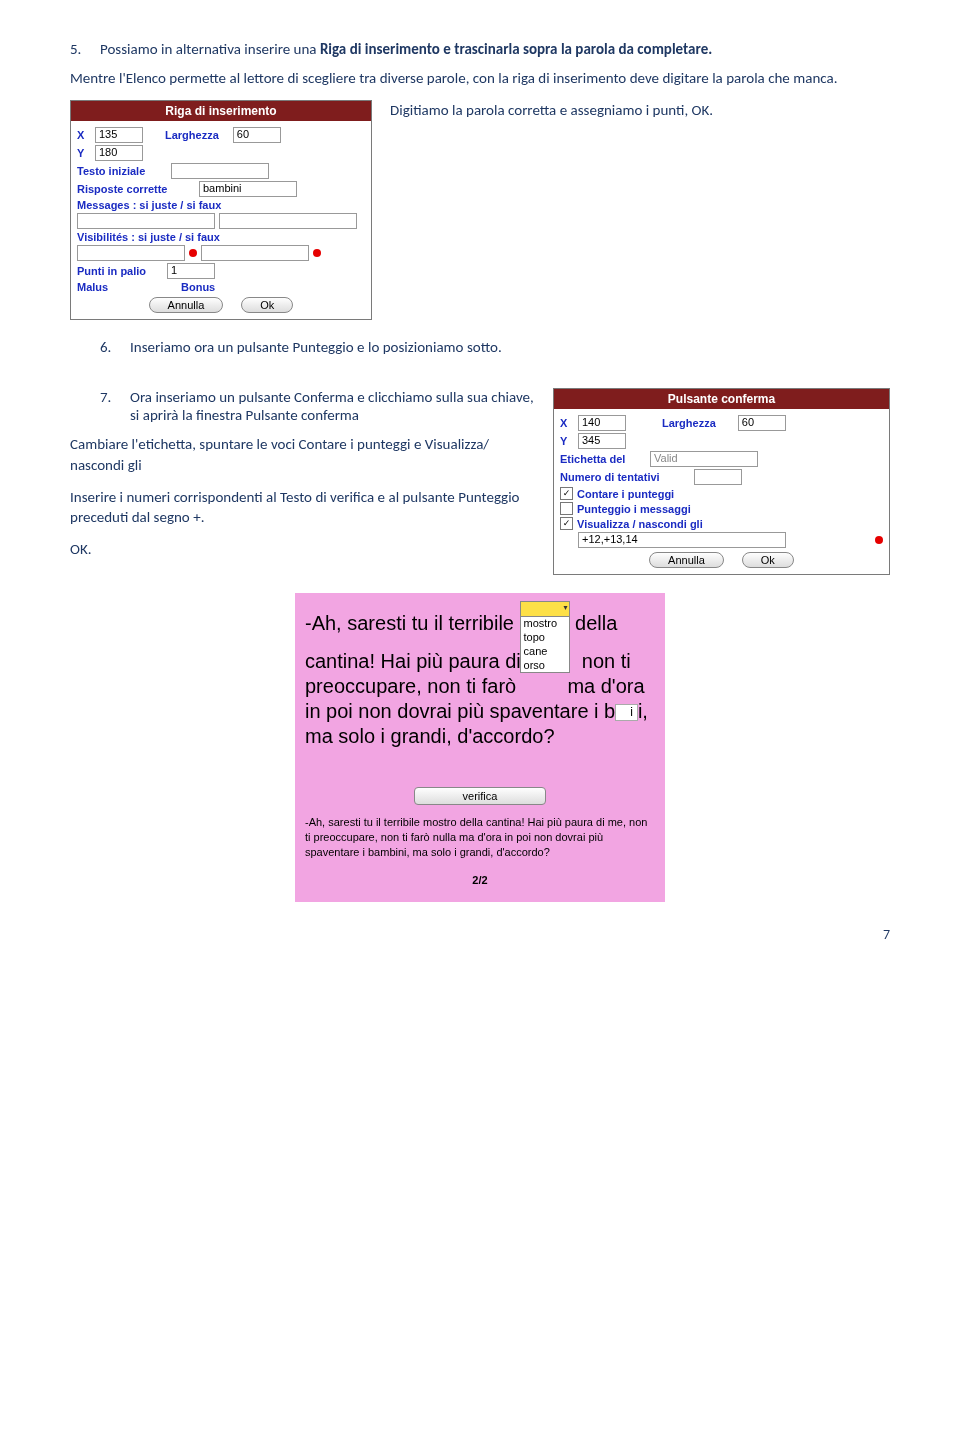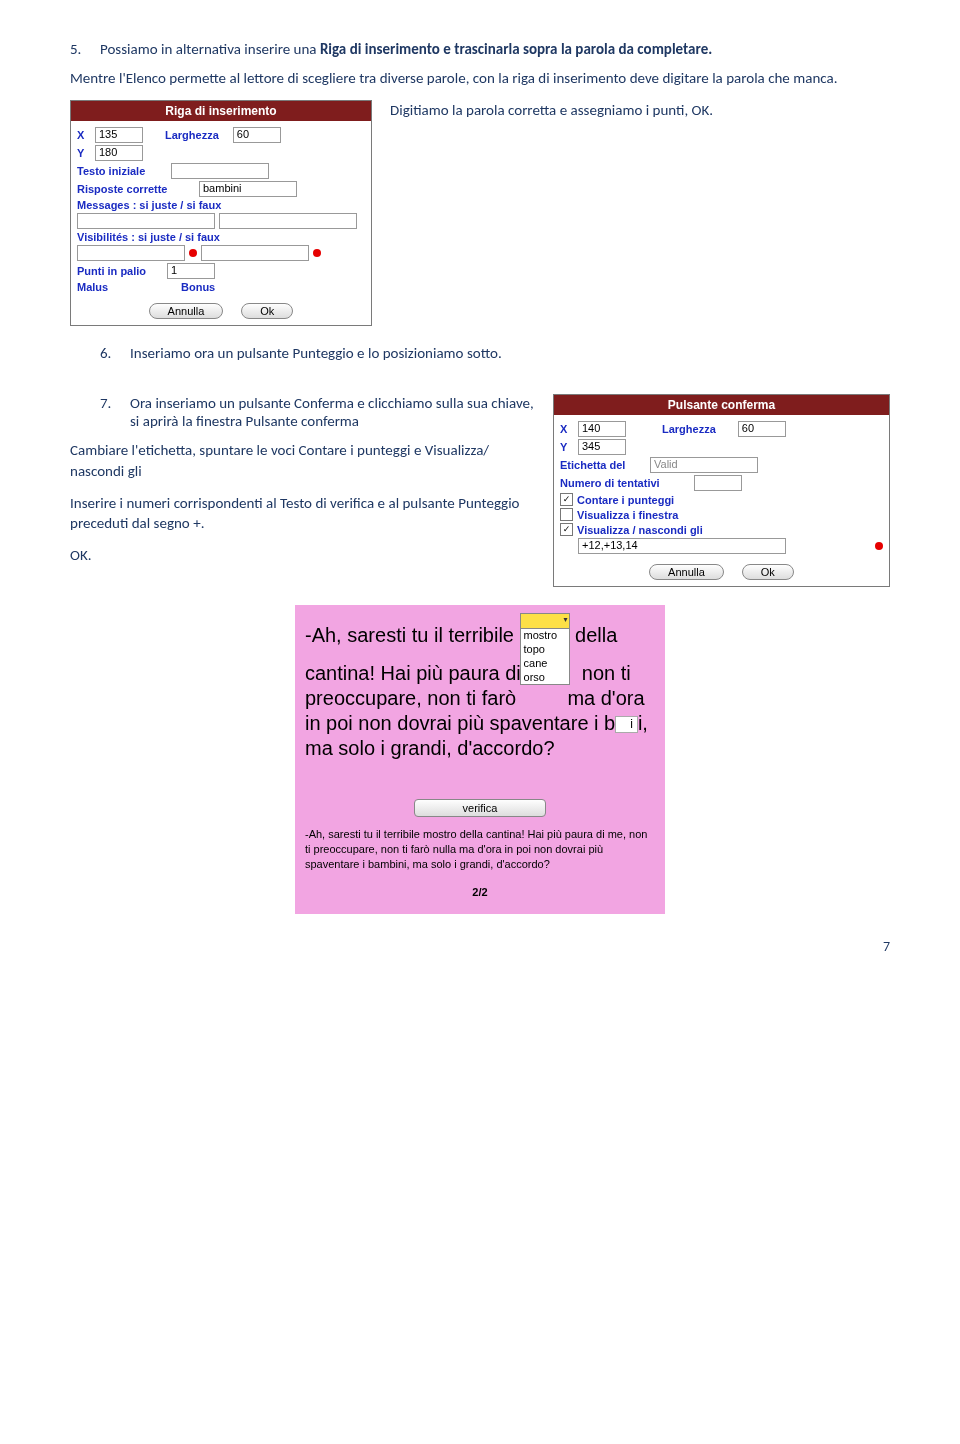--- a/index.html
+++ b/index.html
@@ -70,21 +70,21 @@
   .dlg-input.med { width: 90px; }
   .reddot {
     width: 8px; height: 8px; border-radius: 50%;
     background: #e60000;
     display: inline-block;
   }
   .dlg-btns {
     display: flex;
     justify-content: center;
     gap: 18px;
-    margin-top: 10px;
+    margin-top: 4px;
   }
   .dlg-btn {
     border: 1px solid #888;
     border-radius: 10px;
     background: linear-gradient(#fefefe,#ddd);
     font-size: 11px;
     padding: 1px 18px;
   }
   
   .chk {
@@ -283,21 +283,21 @@
       <div class="dlg-row">
         <span class="dlg-label" style="width:130px">Numero di tentativi</span>
         <span class="dlg-input small"></span>
       </div>
       <div class="dlg-row">
         <span class="chk">✓</span>
         <span class="dlg-label">Contare i punteggi</span>
       </div>
       <div class="dlg-row">
         <span class="chk"></span>
-        <span class="dlg-label">Visualizza i finestra</span>
+        <span class="dlg-label">Punteggio i messaggi</span>
       </div>
       <div class="dlg-row">
         <span class="chk">✓</span>
         <span class="dlg-label">Visualizza / nascondi gli</span>
       </div>
       <div class="dlg-row">
         <span style="width:14px"></span>
         <span class="dlg-input" style="width:200px">+12,+13,14</span>
         <span style="flex:1"></span>
         <span class="reddot"></span>

